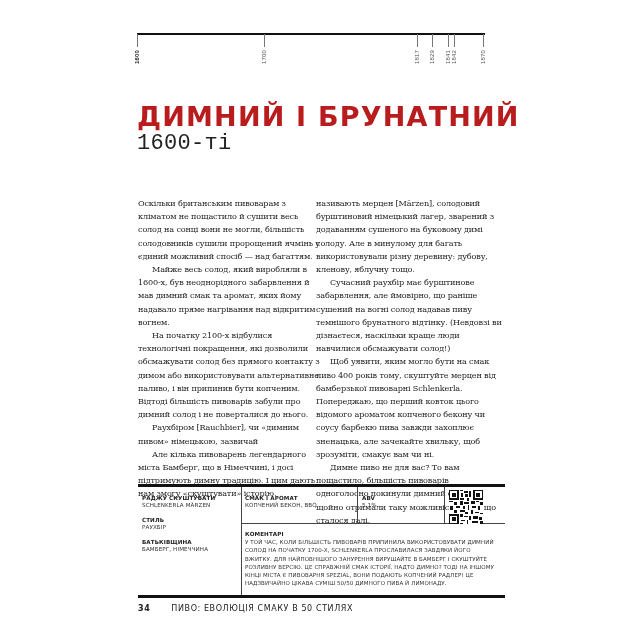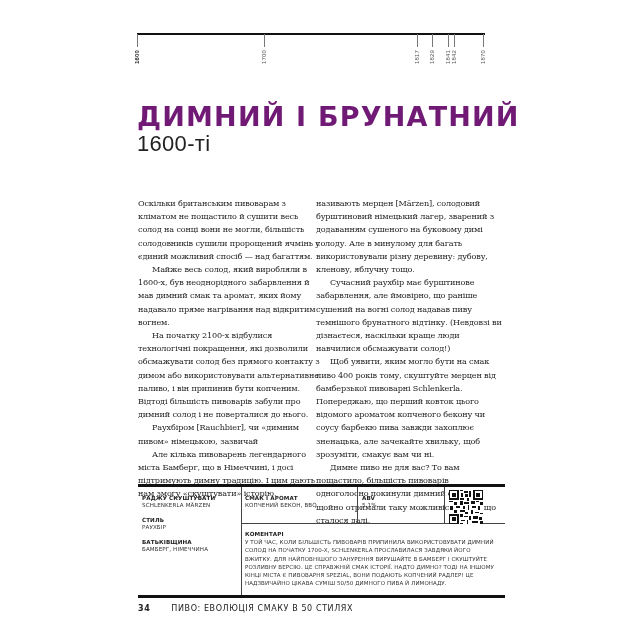--- a/index.html
+++ b/index.html
@@ -9,22 +9,22 @@
   
   .timeline { position:absolute; left:137px; top:33px; width:348px; height:32px; }
   .tl-line { position:absolute; left:0; top:0; width:348px; height:2px; background:#111; }
   .tl-tick { position:absolute; top:1px; width:1px; height:13px; background:#777; }
   .tl-label { position:absolute; top:17px; font-family:"Liberation Sans", sans-serif; font-size:6px; color:#555;
               transform-origin:left top; transform:rotate(-90deg) translate(-14px,-3px); white-space:nowrap; letter-spacing:0.2px; }
   .tl-label.bold { font-weight:bold; color:#222; }
 
   
   .title { position:absolute; left:137px; top:101px; font-family:"DejaVu Sans", sans-serif; font-weight:bold;
-           font-size:27px; letter-spacing:1.2px; color:#701a75; white-space:nowrap; }
-  .subtitle { position:absolute; left:137px; top:131px; font-family:Liberation Sans, sans-serif; font-weight:normal;
+           font-size:27px; letter-spacing:1.2px; color:#b91c1c; white-space:nowrap; }
+  .subtitle { position:absolute; left:137px; top:131px; font-family:Liberation Mono, monospace; font-weight:normal;
               font-size:22px; color:#222; white-space:nowrap; letter-spacing:0.3px; }
 
   
   .col { position:absolute; top:177px; width:182px; font-family:"DejaVu Serif", serif; font-size:8.1px;
          line-height:13.2px; color:#1e1e1e; letter-spacing:-0.15px;margin-top:20px; }
   .col.left { left:138px; }
   .col.right { left:316px; width:186px; }
   .col p { margin:0; text-indent:14px; }
   .col p.first { text-indent:0; }
 

